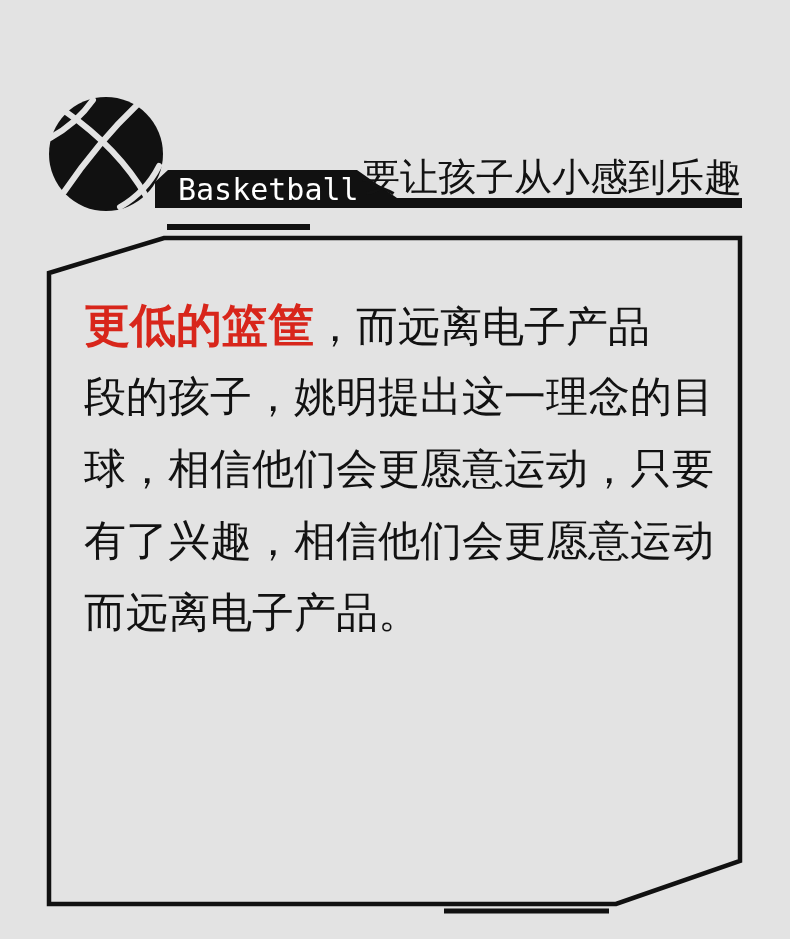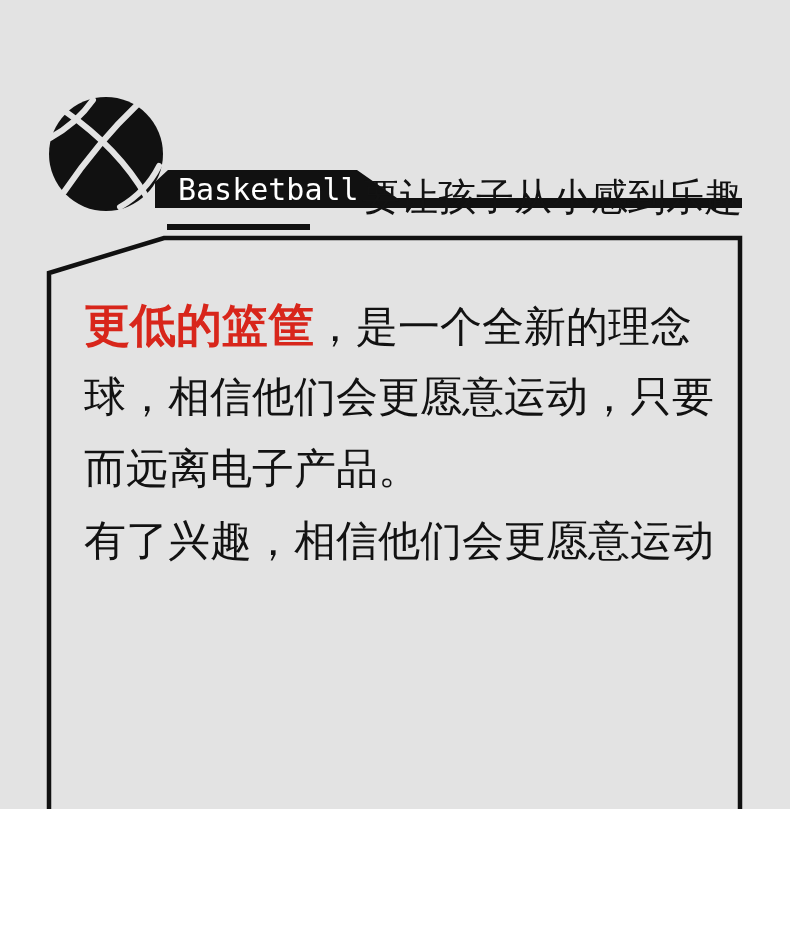--- a/index.html
+++ b/index.html
@@ -1,33 +1,33 @@
 <!DOCTYPE html>
 <html><head>
 <meta charset="utf-8">
 <style>
   html,body{margin:0;padding:0;}
   .page{
     position:relative;
-    width:790px;height:809px;
+    width:790px;height:939px;
     background:#e3e3e3;
     overflow:hidden;
     font-family:"Liberation Sans", sans-serif;
   }
   .shapes{position:absolute;left:0;top:0;width:790px;height:939px;}
   .banner-label{
     position:absolute;left:178px;top:174px;
     font-family:"DejaVu Sans Mono", monospace;
     font-size:30px;line-height:32px;color:#ffffff;
     letter-spacing:0px;white-space:nowrap;
   }
   .header-title{
     position:absolute;left:362px;top:156px;
     font-size:38px;line-height:42px;color:#121212;
-    white-space:nowrap;letter-spacing:0px;margin-top:20px;
+    white-space:nowrap;letter-spacing:0px;
   }
   .article{
     position:absolute;left:84px;top:289px;width:640px;
     font-size:42px;line-height:72px;color:#121212;
     letter-spacing:0px;
   }
   .article .line{height:72px;white-space:nowrap;}
   .hl{
     color:#d8261b;font-weight:700;font-size:46px;
   }
@@ -56,26 +56,29 @@
     <line x1="167" y1="227" x2="310" y2="227" stroke="#111111" stroke-width="6"></line>
     <line x1="444" y1="911" x2="609" y2="911" stroke="#111111" stroke-width="5"></line>
   </svg>
 
   <div class="banner-label">Basketball</div>
 
   <div class="header-title">要让孩子从小感到乐趣</div>
 
   <div class="article">
     <div class="line">
-      <span class="hl">更低的篮筐</span><span>，是一个全新的理念</span>
+      <span class="hl">更低的篮筐</span><span>，而远离电子产品</span>
+    </div>
+    <div class="line">
+      <span>段的孩子，姚明提出这一理念的目</span>
     </div>
     <div class="line">
       <span>球，相信他们会更愿意运动，只要</span>
     </div>
     <div class="line">
-      <span>而远离电子产品。</span>
+      <span>有了兴趣，相信他们会更愿意运动</span>
     </div>
     <div class="line">
-      <span>有了兴趣，相信他们会更愿意运动</span>
+      <span>而远离电子产品。</span>
     </div>
   </div>
 
 </div>
 
 </body></html>

